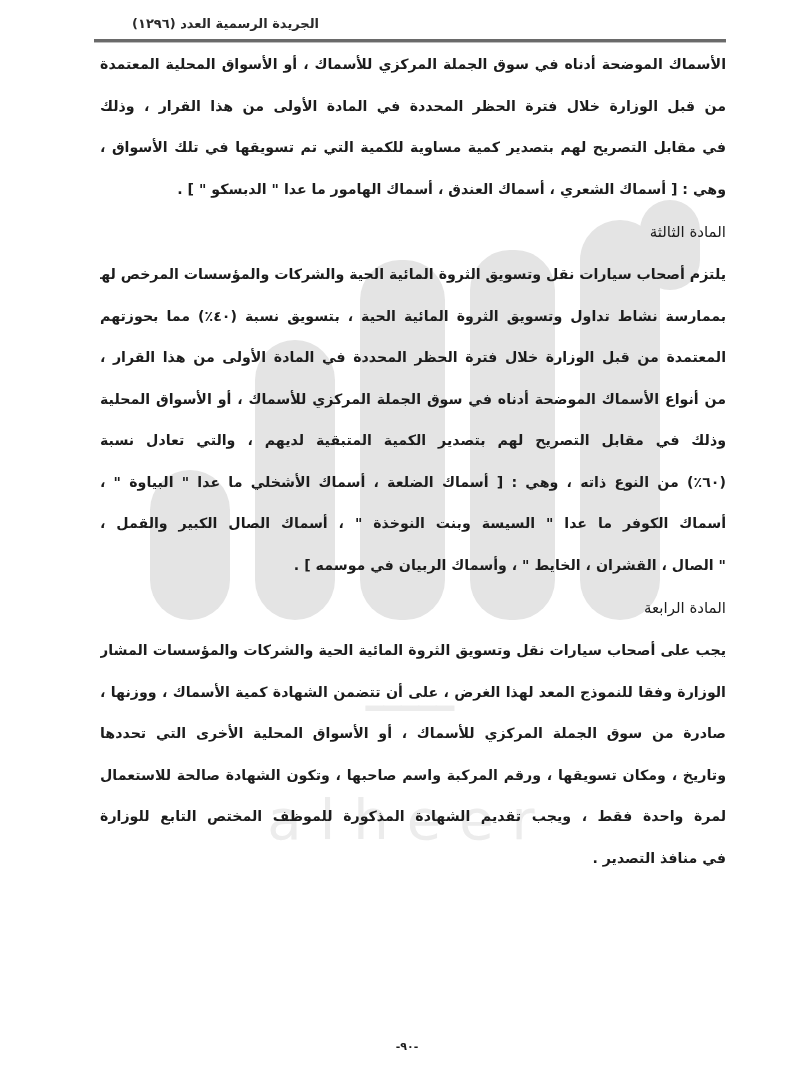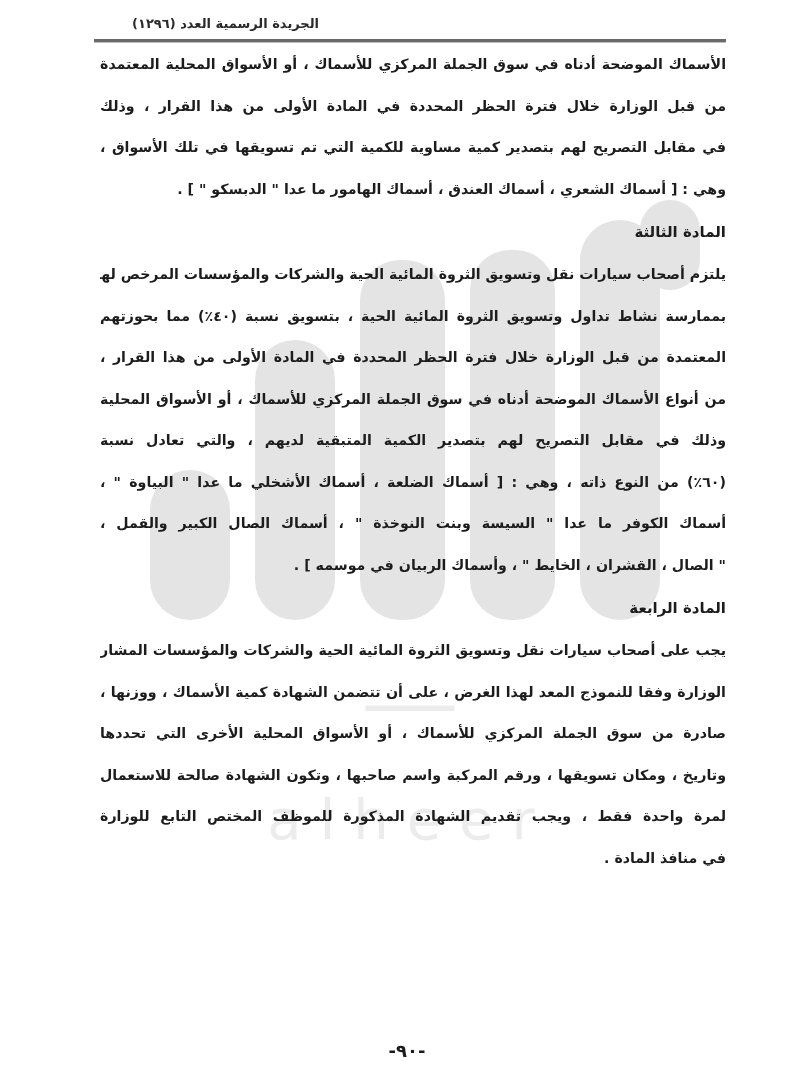--- a/index.html
+++ b/index.html
@@ -25,24 +25,24 @@
     position: absolute; top: 39px; left: 6px; right: 0; height: 3px;
     background: #6a6a6a; border-bottom: 1px solid #bdbdbd;
   }
   .body-text {
     position: absolute; top: 44px; left: 0; right: 0;
     font-size: 14.2px; font-weight: bold; line-height: 41.5px;
     text-align: justify; text-align-last: right; direction: rtl; margin-left: 12px;
   }
   .line { display: block; white-space: nowrap; text-align: justify; text-align-last: justify; height: 41.5px; overflow: hidden; }
   .line.last { text-align-last: right; }
-  .article-title { display: block; text-align: center; font-size: 15px; font-weight: bold; height: 44px; line-height: 44px; }
+  .article-title { display: block; text-align: center; font-size: 15px; font-weight: normal; height: 44px; line-height: 44px; }
   .page-number {
     position: absolute; top: 1040px; left: 0; right: 0; text-align: center;
-    font-size: 18px; font-weight: bold; direction: rtl;
+    font-size: 11px; font-weight: bold; direction: rtl;
   }
 </style>
 </head>
 <body>
 
 <div class="watermark">
   <div class="wm-block" style="left:150px; top:470px; width:80px; height:150px;"></div>
   <div class="wm-block" style="left:255px; top:340px; width:80px; height:280px;"></div>
   <div class="wm-block" style="left:360px; top:260px; width:85px; height:360px;"></div>
   <div class="wm-block" style="left:470px; top:250px; width:85px; height:370px;"></div>
@@ -73,17 +73,17 @@
     <span class="line">(٦٠٪) من النوع ذاته ، وهي : [ أسماك الضلعة ، أسماك الأشخلي ما عدا " البياوة " ،</span>
     <span class="line">أسماك الكوفر ما عدا " السيسة وبنت النوخذة " ، أسماك الصال الكبير والقمل ،</span>
     <span class="line last">" الصال ، القشران ، الخايط " ، وأسماك الربيان في موسمه ] .</span>
 
     <span class="article-title">المادة الرابعة</span>
     <span class="line">يجب على أصحاب سيارات نقل وتسويق الثروة المائية الحية والشركات والمؤسسات المشار</span>
     <span class="line">الوزارة وفقا للنموذج المعد لهذا الغرض ، على أن تتضمن الشهادة كمية الأسماك ، ووزنها ،</span>
     <span class="line">صادرة من سوق الجملة المركزي للأسماك ، أو الأسواق المحلية الأخرى التي تحددها</span>
     <span class="line">وتاريخ ، ومكان تسويقها ، ورقم المركبة واسم صاحبها ، وتكون الشهادة صالحة للاستعمال</span>
     <span class="line">لمرة واحدة فقط ، ويجب تقديم الشهادة المذكورة للموظف المختص التابع للوزارة</span>
-    <span class="line last">في منافذ المادة .</span>
+    <span class="line last">في منافذ التصدير .</span>
   </div>
 
   <div class="page-number">-٩٠-</div>
 </div>
 
 </body></html>

